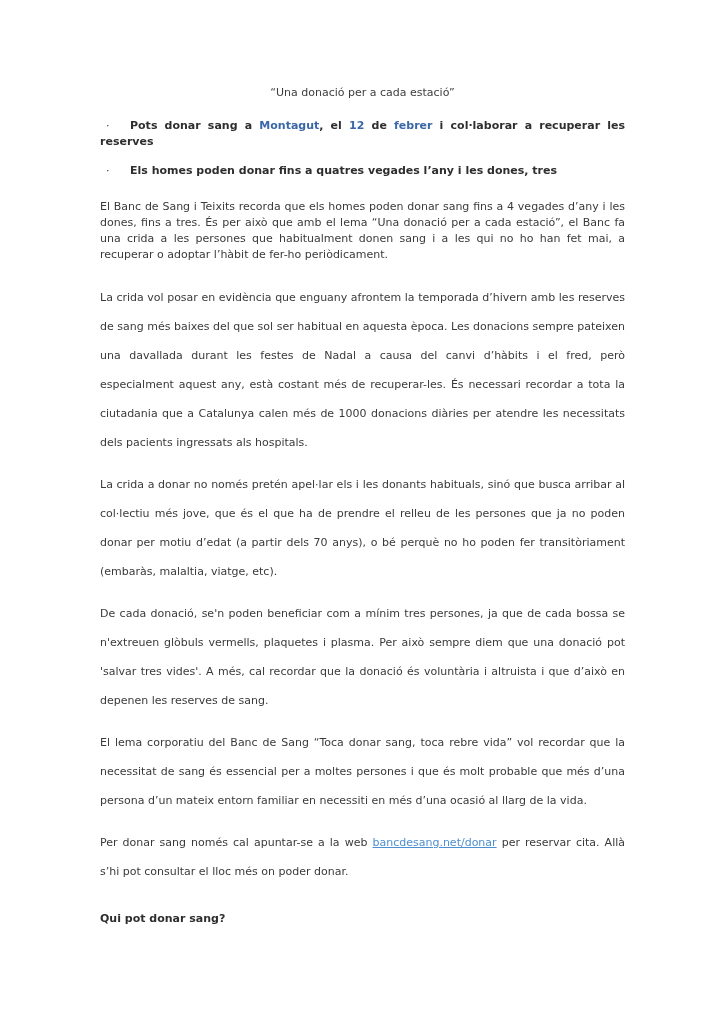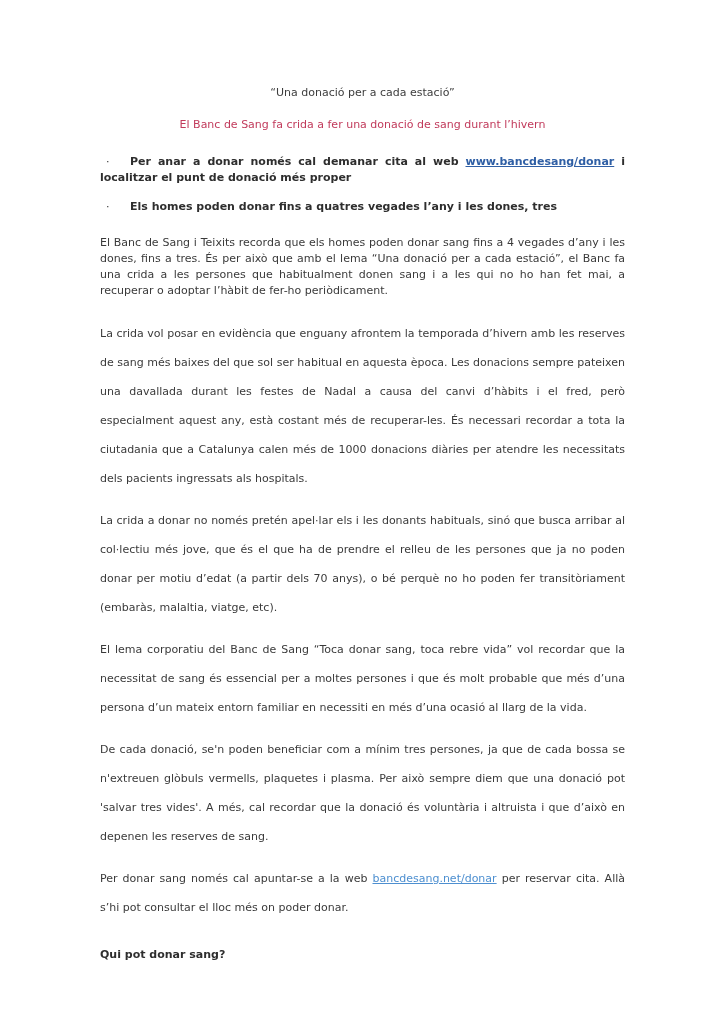--- a/index.html
+++ b/index.html
@@ -77,37 +77,36 @@
     margin-bottom:30px;
   }
 </style>
 </head>
 <body>
 
 <div class="sheet">
 
   <p class="title">“Una donació per a cada estació”</p>
 
-  <p class="subtitle">El Banc de Sang fa crida a fer una donació de sang durant l’hivern</p>
+
+  <p class="bullet"><span class="bmark">·</span><span><span>Pots donar sang a </span><span class="hl">Montagut</span><span>, el </span><span class="hl">12</span><span> de </span><span class="hl">febrer</span><span> i col·laborar a recuperar les reserves</span></span></p>
 
 
 
-
-  <p class="bullet"><span class="bmark">·</span><span><span>Per anar a donar només cal demanar cita al web </span><span class="url-bold">www.bancdesang/donar</span><span> i localitzar el punt de donació més proper</span></span></p>
 
   <p class="bullet mb-md"><span class="bmark">·</span><span>Els homes poden donar fins a quatres vegades l’any i les dones, tres</span></p>
 
 
   <p class="para mb-md">El Banc de Sang i Teixits recorda que els homes poden donar sang fins a 4 vegades d’any i les dones, fins a tres. És per això que amb el lema “Una donació per a cada estació”, el Banc fa una crida a les persones que habitualment donen sang i a les qui no ho han fet mai, a recuperar o adoptar l’hàbit de fer-ho periòdicament.</p>
 
   <p class="para loose">La crida vol posar en evidència que enguany afrontem la temporada d’hivern amb les reserves de sang més baixes del que sol ser habitual en aquesta època. Les donacions sempre pateixen una davallada durant les festes de Nadal a causa del canvi d’hàbits i el fred, però especialment aquest any, està costant més de recuperar-les. És necessari recordar a tota la ciutadania que a Catalunya calen més de 1000 donacions diàries per atendre les necessitats dels pacients ingressats als hospitals.</p>
 
   <p class="para loose">La crida a donar no només pretén apel·lar els i les donants habituals, sinó que busca arribar al col·lectiu més jove, que és el que ha de prendre el relleu de les persones que ja no poden donar per motiu d’edat (a partir dels 70 anys), o bé perquè no ho poden fer transitòriament (embaràs, malaltia, viatge, etc).</p>
 
+  <p class="para loose">De cada donació, se'n poden beneficiar com a mínim tres persones, ja que de cada bossa se n'extreuen glòbuls vermells, plaquetes i plasma. Per això sempre diem que una donació pot 'salvar tres vides'. A més, cal recordar que la donació és voluntària i altruista i que d’això en depenen les reserves de sang.</p>
+
   <p class="para loose">El lema corporatiu del Banc de Sang “Toca donar sang, toca rebre vida” vol recordar que la necessitat de sang és essencial per a moltes persones i que és molt probable que més d’una persona d’un mateix entorn familiar en necessiti en més d’una ocasió al llarg de la vida.</p>
-
-  <p class="para loose">De cada donació, se'n poden beneficiar com a mínim tres persones, ja que de cada bossa se n'extreuen glòbuls vermells, plaquetes i plasma. Per això sempre diem que una donació pot 'salvar tres vides'. A més, cal recordar que la donació és voluntària i altruista i que d’això en depenen les reserves de sang.</p>
 
   <p class="para loose mb-lg"><span>Per donar sang només cal apuntar-se a la web </span><span class="url">bancdesang.net/donar</span><span> per reservar cita. Allà s’hi pot consultar el lloc més on poder donar.</span></p>
 
   <p class="heading">Qui pot donar sang?</p>
 
 </div>
 
 </body></html>

